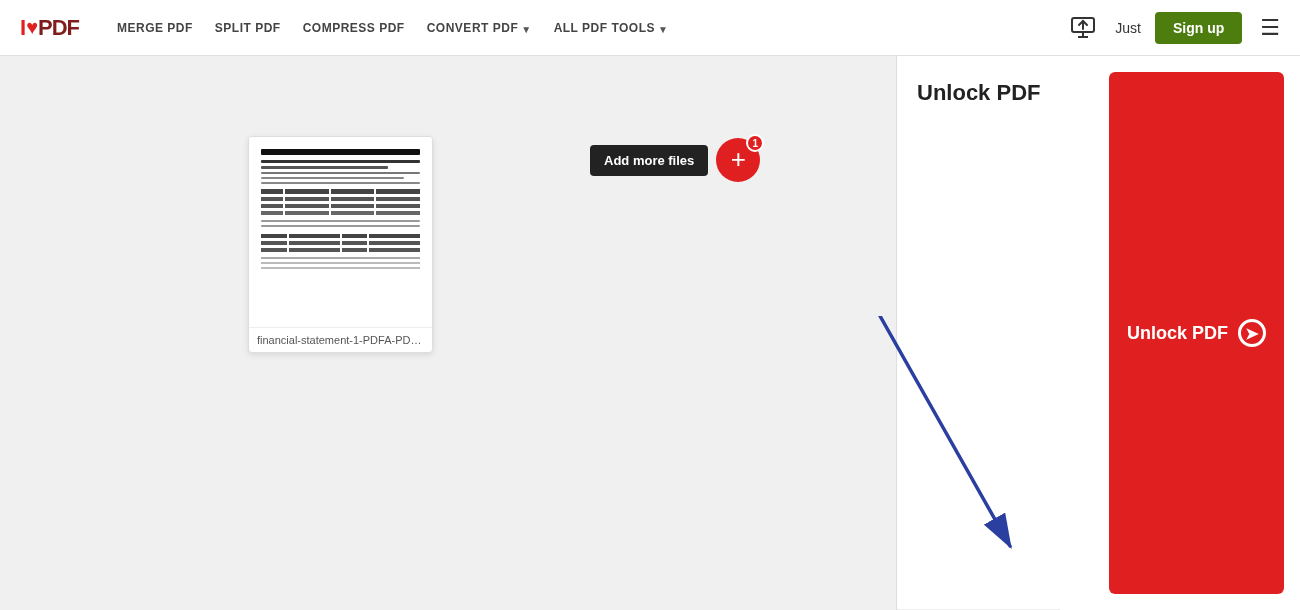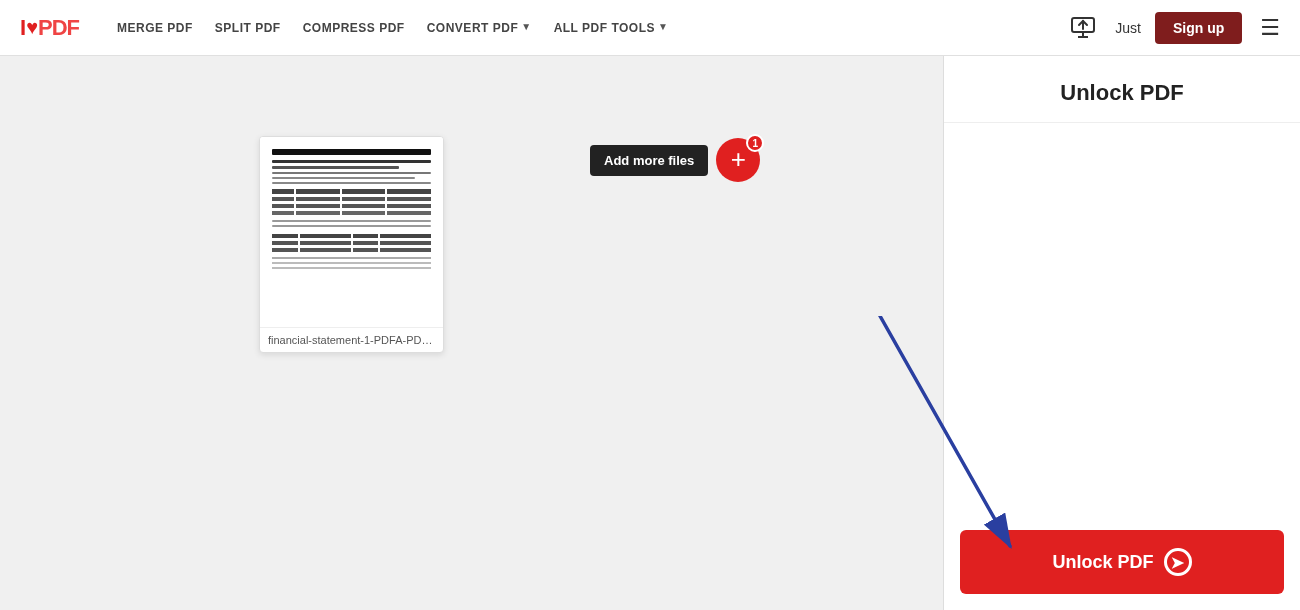--- a/index.html
+++ b/index.html
@@ -29,38 +29,38 @@
       letter-spacing: -1px;
       display: flex;
       align-items: center;
     }
     .logo-i { color: #e02020; }
     .logo-heart {
       color: #e02020;
       font-size: 20px;
       margin: 0 1px;
     }
-    .logo-pdf { color: #ef4444; }
+    .logo-pdf { color: #7f1d1d; }
 
     #nav {
       display: flex;
       align-items: center;
       gap: 6px;
       flex: 1;
     }
     .nav-item {
       font-size: 12px;
       font-weight: 600;
       color: #444;
       text-transform: uppercase;
       letter-spacing: 0.5px;
       padding: 6px 8px;
       cursor: pointer;
       display: flex;
-      align-items: flex-start;
+      align-items: flex-end;
       gap: 3px;
       white-space: nowrap;
     }
     .nav-arrow { font-size: 10px; color: #555; }
 
     #header-right {
       display: flex;
       align-items: center;
       gap: 14px;
     }
@@ -72,21 +72,21 @@
       justify-content: center;
       cursor: pointer;
     }
     .login-btn {
       font-size: 14px;
       color: #333;
       cursor: pointer;
       font-weight: 500;
     }
     .signup-btn {
-      background: #7f1d1d;
+      background: #4d7c0f;
       color: #fff;
       font-size: 14px;
       font-weight: 600;
       padding: 8px 18px;
       border-radius: 4px;
       cursor: pointer;
     }
     .hamburger {
       font-size: 22px;
       color: #333;
@@ -203,25 +203,25 @@
       position: absolute;
       top: 260px;
       left: 700px;
       width: 340px;
       height: 260px;
       pointer-events: none;
     }
 
     
     #right-panel {
-      width: 357px;
+      width: 404px;
       background: #fff;
       border-left: 1px solid #ddd;
       display: flex;
-      flex-direction: column;
+      flex-direction: row;
     }
     .right-panel-title {
       font-size: 22px;
       font-weight: 600;
       color: #222;
       text-align: center;
       padding: 24px 20px 16px;
       border-bottom: 1px solid #eee;
     }
     .info-box {
@@ -303,21 +303,21 @@
     <div class="login-btn">Just</div>
     <div class="signup-btn">Sign up</div>
     <div class="hamburger">☰</div>
   </div>
 </div>
 
 <div id="main-area">
 
   <div id="left-panel">
 
-    <div style="position: absolute; top: 80px; left: 259px;">
+    <div style="position: absolute; top: 80px; left: 248px;">
       <div class="file-card">
         <div class="file-preview">
 
           <div style="width:100%; height:100%; display:flex; flex-direction:column; gap:3px; padding:4px;">
             <div style="height:6px; background:#111; border-radius:1px; margin-bottom:2px;"></div>
             <div style="height:3px; background:#333; border-radius:1px;"></div>
             <div style="height:3px; background:#555; border-radius:1px; width:80%;"></div>
             <div style="height:2px; background:#777; border-radius:1px;"></div>
             <div style="height:2px; background:#888; border-radius:1px; width:90%;"></div>
             <div style="height:2px; background:#888; border-radius:1px;"></div>

